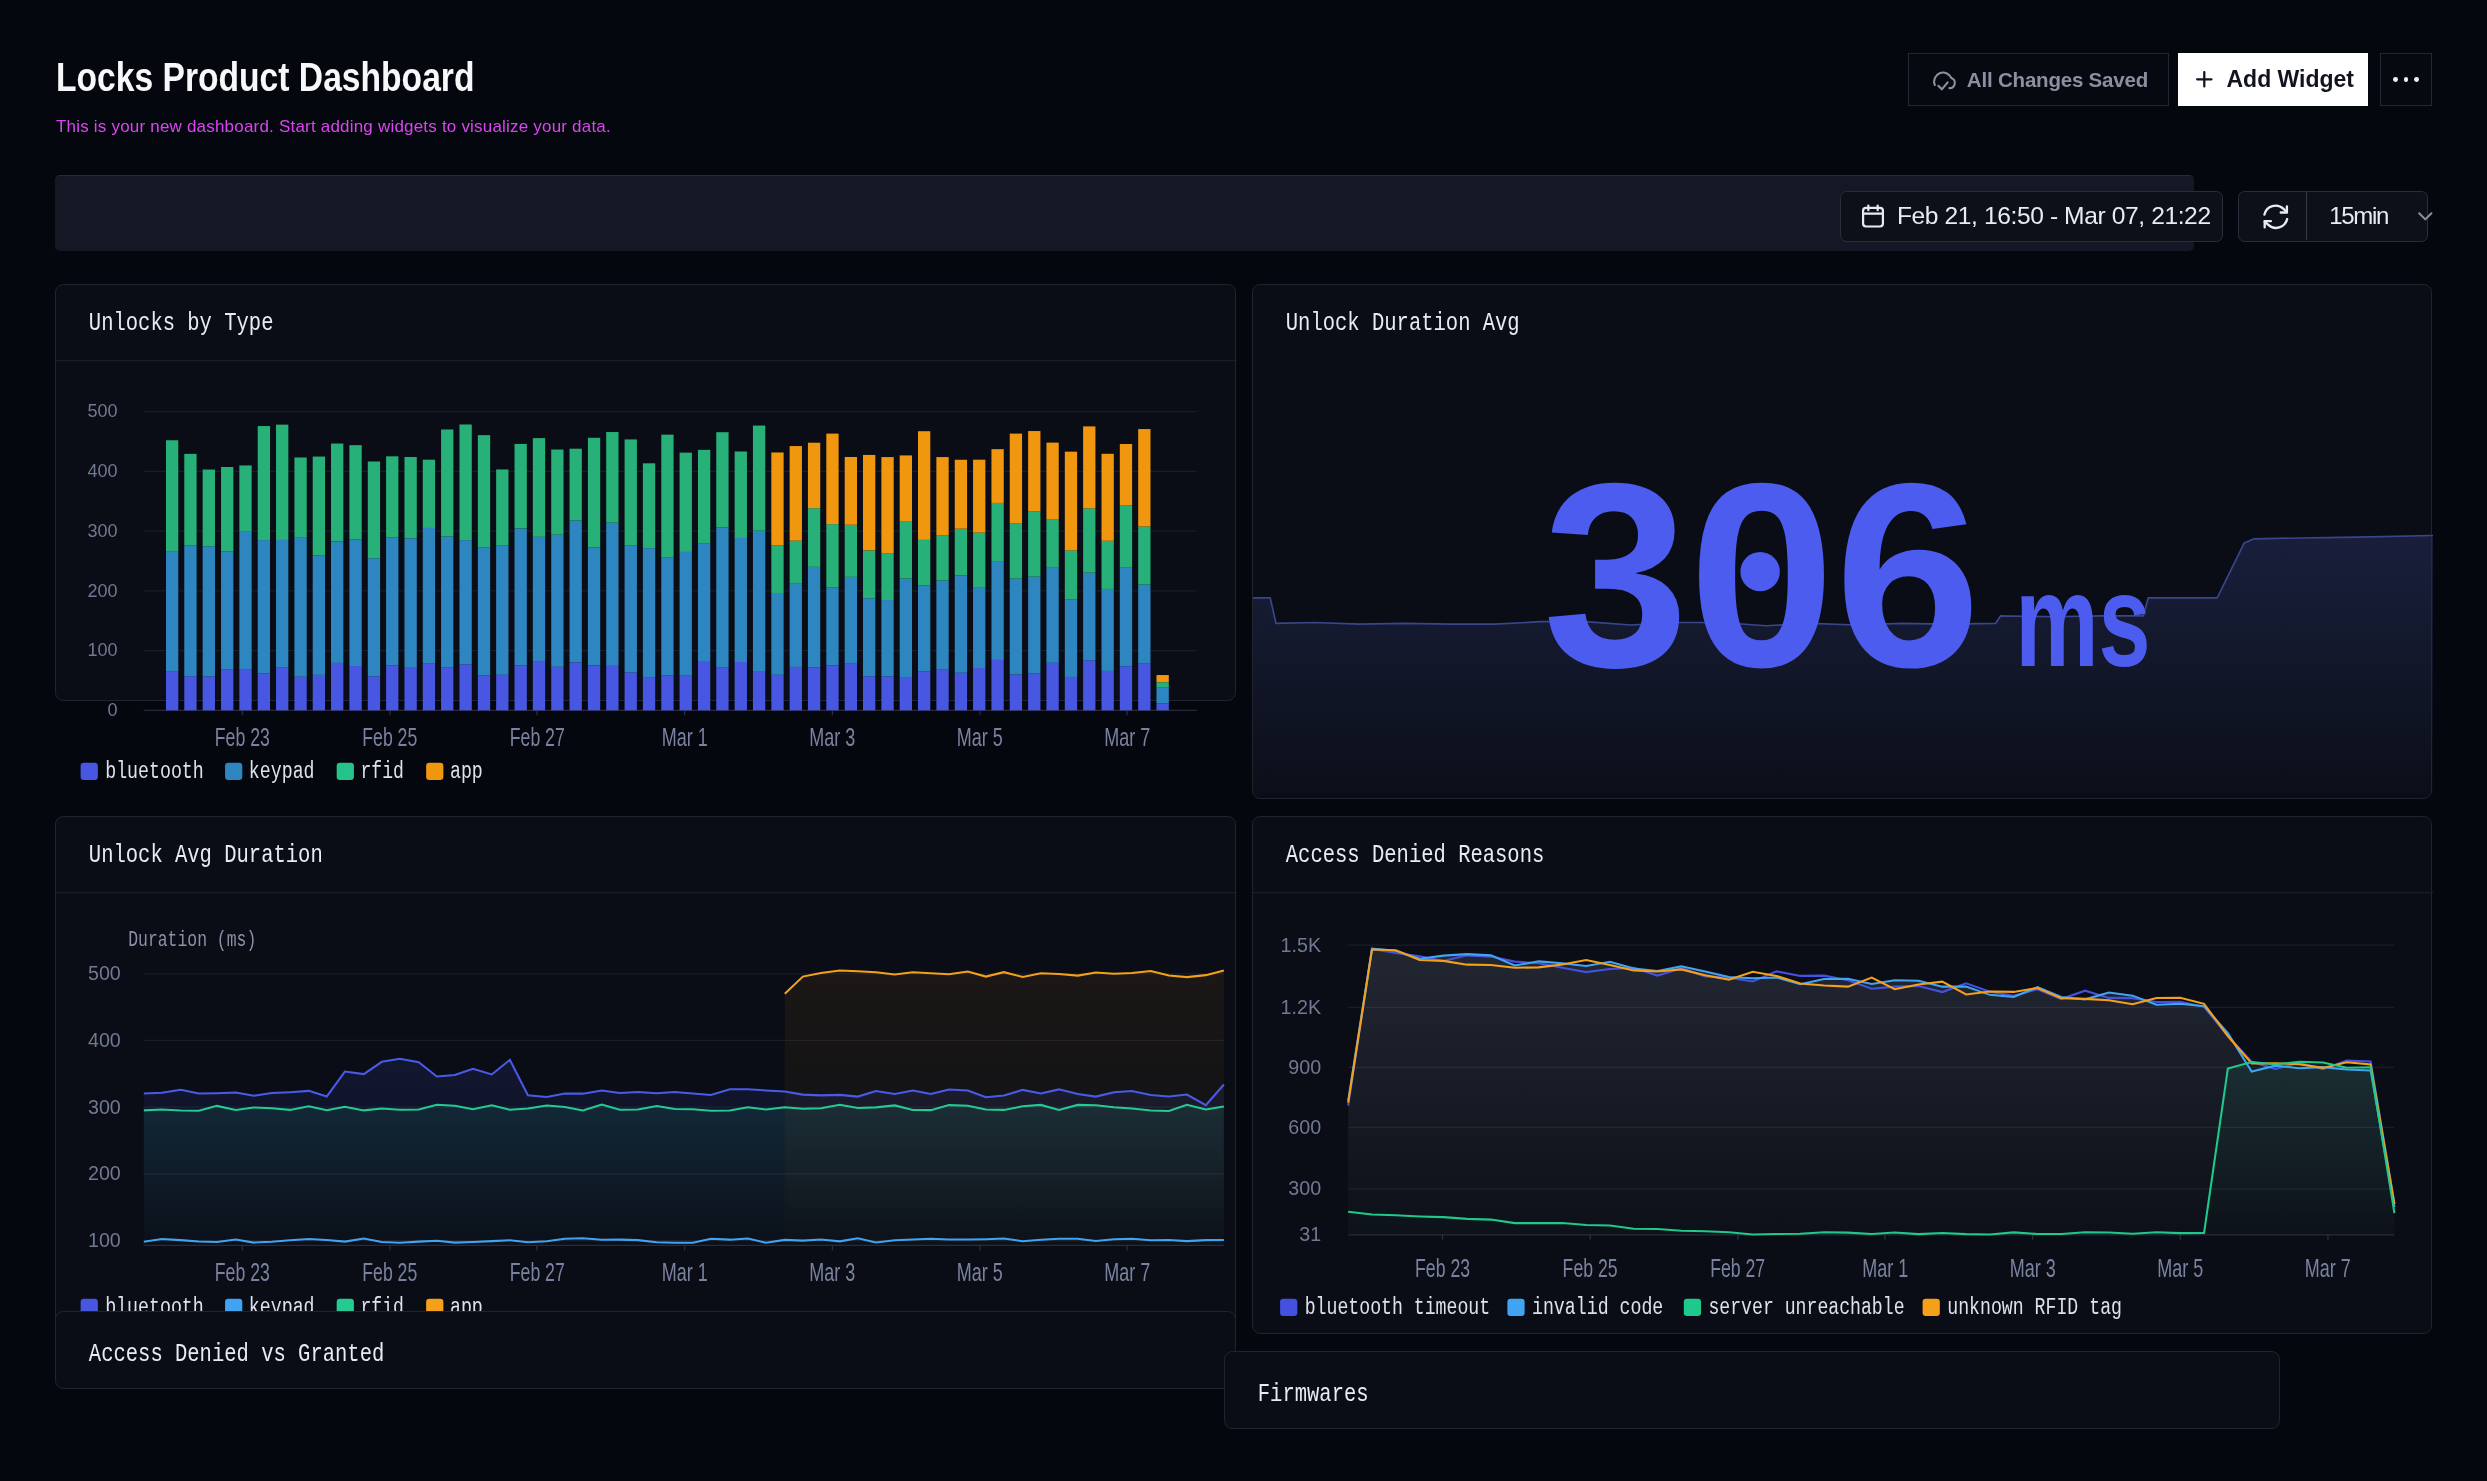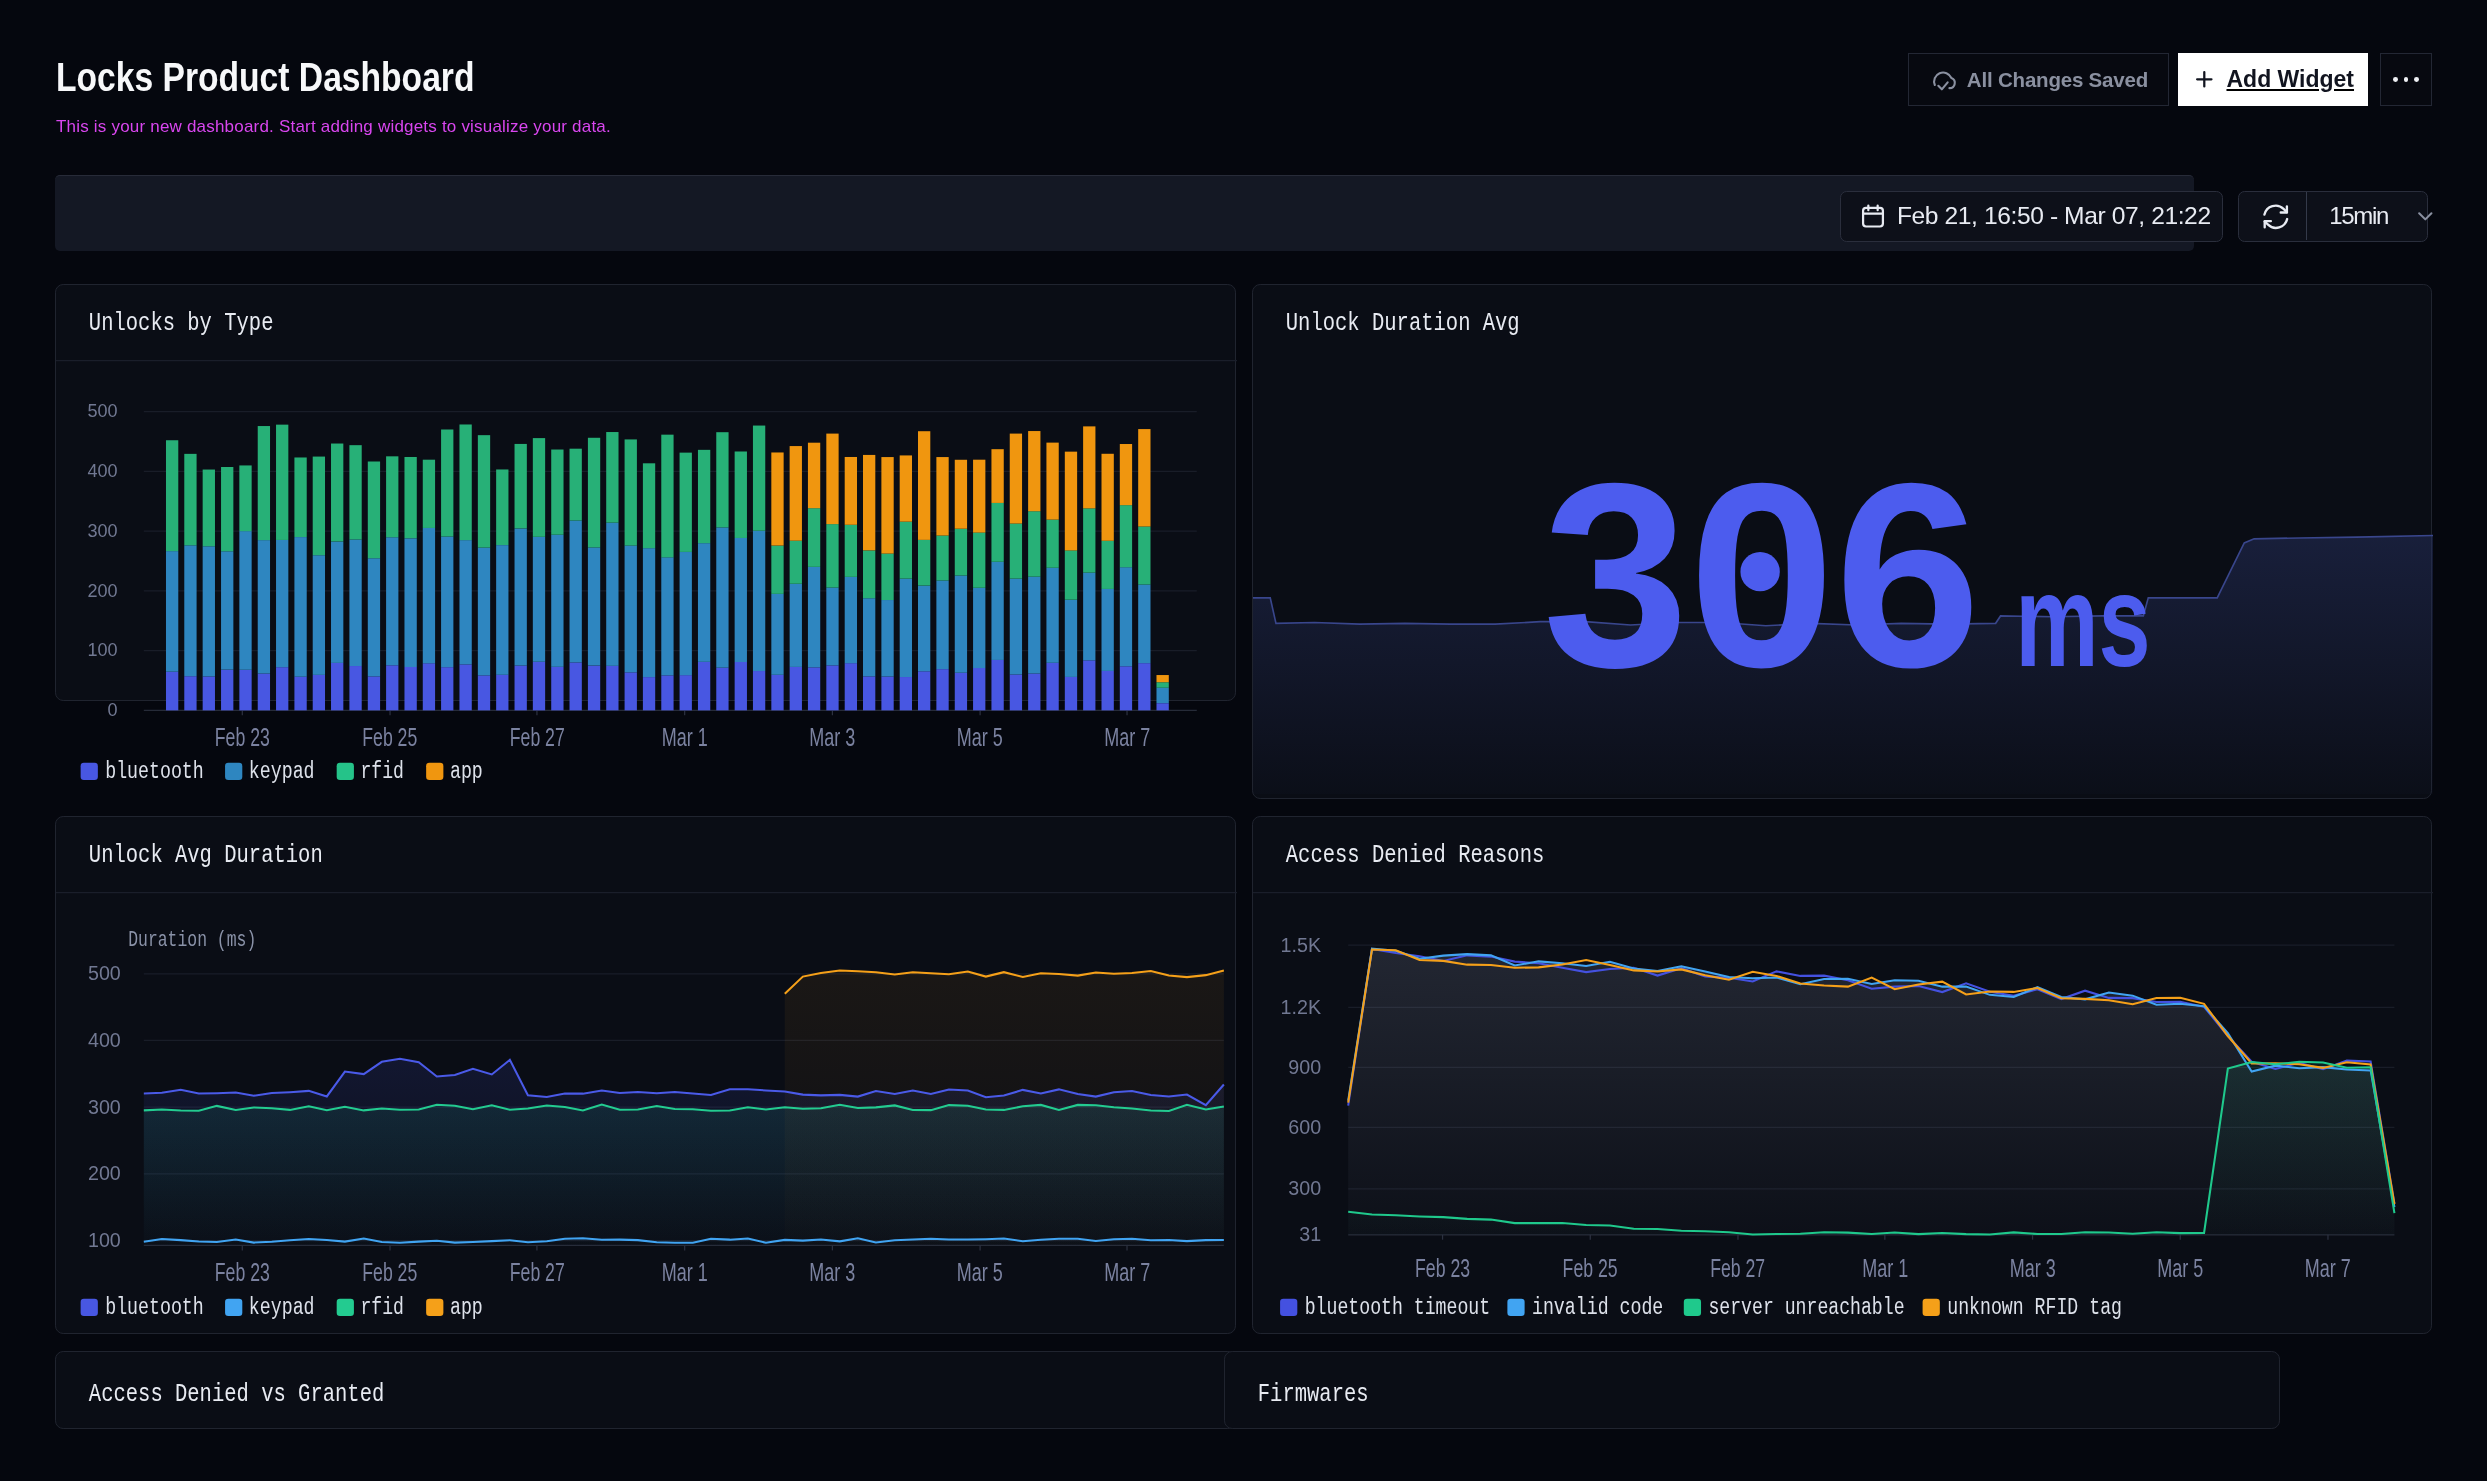--- a/index.html
+++ b/index.html
@@ -3,21 +3,21 @@
 * { margin:0; padding:0; box-sizing:border-box; }
 html,body { width:2487px; height:1482px; background:#05070e;
   font-family:"Liberation Sans",sans-serif; overflow:hidden; position:relative; }
 .h1 { position:absolute; left:56px; top:54px; font-size:41px; font-weight:bold;
   color:#f7f8fa; transform:scaleX(0.82); transform-origin:left top; white-space:nowrap; }
 .sub { position:absolute; left:56px; top:117px; font-size:17px; color:#d946ef; letter-spacing:0.2px; white-space:nowrap; }
 .btn { position:absolute; top:53px; height:53px; border-radius:0;
   display:flex; align-items:center; justify-content:center; gap:9.9px;
   font-size:23px; font-weight:bold; }
 .btn.ghost { border:1.2px solid #23273466; background:#0b0e1655; border:1.2px solid #232734; }
-.btn.white { background:#ffffff;text-decoration:underline; }
+.btn.white { background:#ffffff; }
 .dot { width:4.9px; height:4.9px; border-radius:50%; background:#eef0f4; display:inline-block; }
 .btn.dots { gap:5.7px; }
 .toolbar { position:absolute; left:55px; top:175px; width:2139px; height:76px;
   background:#141824; border-radius:4.9px; border-top:1.2px solid #272b38; }
 .tbtn { position:absolute; top:14.8px; height:51px; background:#0d1019;
   border:1.2px solid #2a2e3c; border-radius:6.6px; display:flex; align-items:center;
   color:#e8ebf2; font-size:24.6px; letter-spacing:-0.4px; white-space:nowrap; }
 .tbtn svg, .tbtn > div { flex-shrink:0; }
 .tsep { width:1.2px; height:48px; background:#343a4a; }
 .card { position:absolute; background:#0a0d15; border:1.2px solid #20242f;
@@ -426,21 +426,21 @@
       <rect x="33" y="587" width="21" height="21" rx="4" fill="#4451e0"></rect>
       <text x="63" y="606" font-family="Liberation Mono, monospace" font-size="30" fill="#dde1ea" textLength="226" lengthAdjust="spacingAndGlyphs" text-anchor="start">bluetooth timeout</text>
       <rect x="310" y="587" width="21" height="21" rx="4" fill="#41a4f2"></rect>
       <text x="340" y="606" font-family="Liberation Mono, monospace" font-size="30" fill="#dde1ea" textLength="160" lengthAdjust="spacingAndGlyphs" text-anchor="start">invalid code</text>
       <rect x="525" y="587" width="21" height="21" rx="4" fill="#1fc98c"></rect>
       <text x="555" y="606" font-family="Liberation Mono, monospace" font-size="30" fill="#dde1ea" textLength="239" lengthAdjust="spacingAndGlyphs" text-anchor="start">server unreachable</text>
       <rect x="816" y="587" width="21" height="21" rx="4" fill="#f5a019"></rect>
       <text x="846" y="606" font-family="Liberation Mono, monospace" font-size="30" fill="#dde1ea" textLength="213" lengthAdjust="spacingAndGlyphs" text-anchor="start">unknown RFID tag</text>
     </svg>
   </div>
-<div class="card" style="left:55px;top:1351px;width:1181px;height:78px">
+<div class="card" style="left:55px;top:1311px;width:1181px;height:78px">
     <svg width="1181" height="78" viewBox="0 0 1439 95">
       <text x="40" y="60" font-family="Liberation Mono, monospace" font-size="32" fill="#e8ebf2" textLength="360" lengthAdjust="spacingAndGlyphs" text-anchor="start">Access Denied vs Granted</text>
     </svg>
   </div>
 <div class="card" style="left:1224px;top:1351px;width:1056px;height:78px">
     <svg width="1180" height="78" viewBox="0 0 1438 95">
       <text x="40" y="60" font-family="Liberation Mono, monospace" font-size="32" fill="#e8ebf2" textLength="135" lengthAdjust="spacingAndGlyphs" text-anchor="start">Firmwares</text>
     </svg>
   </div>
 

